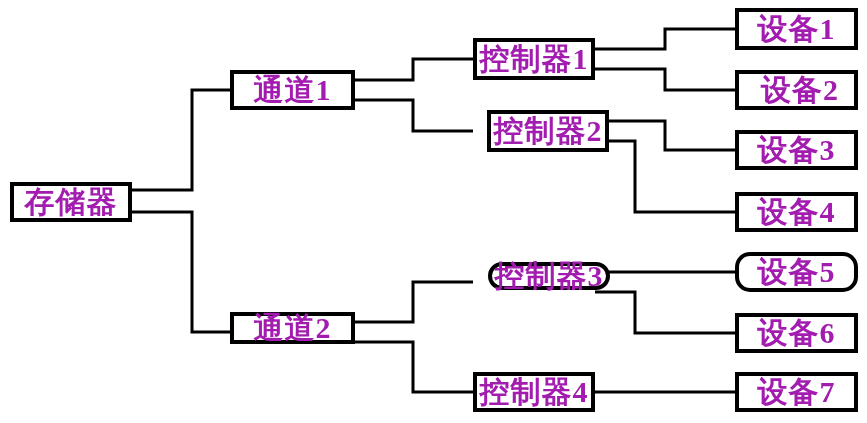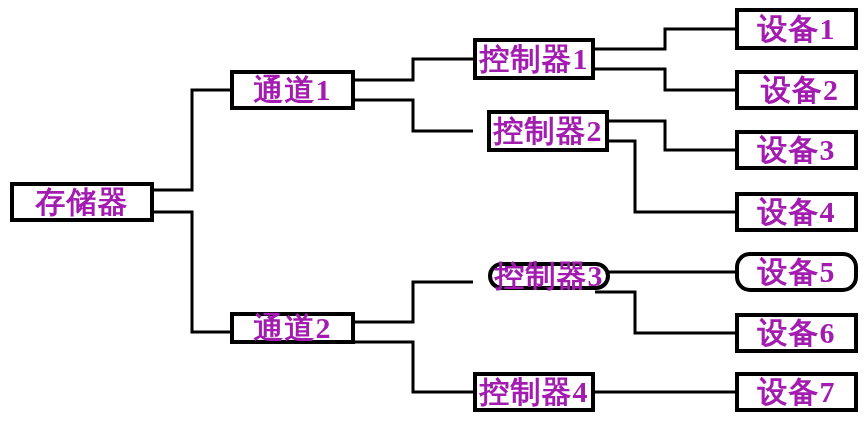--- a/index.html
+++ b/index.html
@@ -31,21 +31,21 @@
     align-items: center;
     justify-content: center;
     font-size: 30px;
     font-weight: bold;
     color: #a21caf;
     letter-spacing: 1px;
     white-space: nowrap;
     line-height: 1;
   }
   
-  .n-memory      { left: 10px;  top: 182px; width: 144px; height: 40px; text-align: right; }
+  .n-memory      { left: 10px;  top: 182px; width: 122px; height: 40px; text-align: right; }
   .n-channel1    { left: 230px; top: 70px;  width: 125px; height: 40px; }
   .n-channel2    { left: 230px; top: 312px; width: 125px; height: 32px; }
   .n-controller1 { left: 473px; top: 38px;  width: 122px; height: 42px; }
   .n-controller2 { left: 473px; top: 110px; width: 122px; height: 42px; margin-left: 14px; }
   .n-controller3 { left: 488px; top: 262px; width: 122px; height: 28px; border-radius: 14px; }
   .n-controller4 { left: 473px; top: 372px; width: 122px; height: 40px; }
   .n-device1     { left: 735px; top: 8px;   width: 123px; height: 42px; }
   .n-device2     { left: 735px; top: 70px;  width: 123px; height: 40px; padding-left: 7px; }
   .n-device3     { left: 735px; top: 130px; width: 123px; height: 40px; }
   .n-device4     { left: 735px; top: 192px; width: 123px; height: 40px; }

